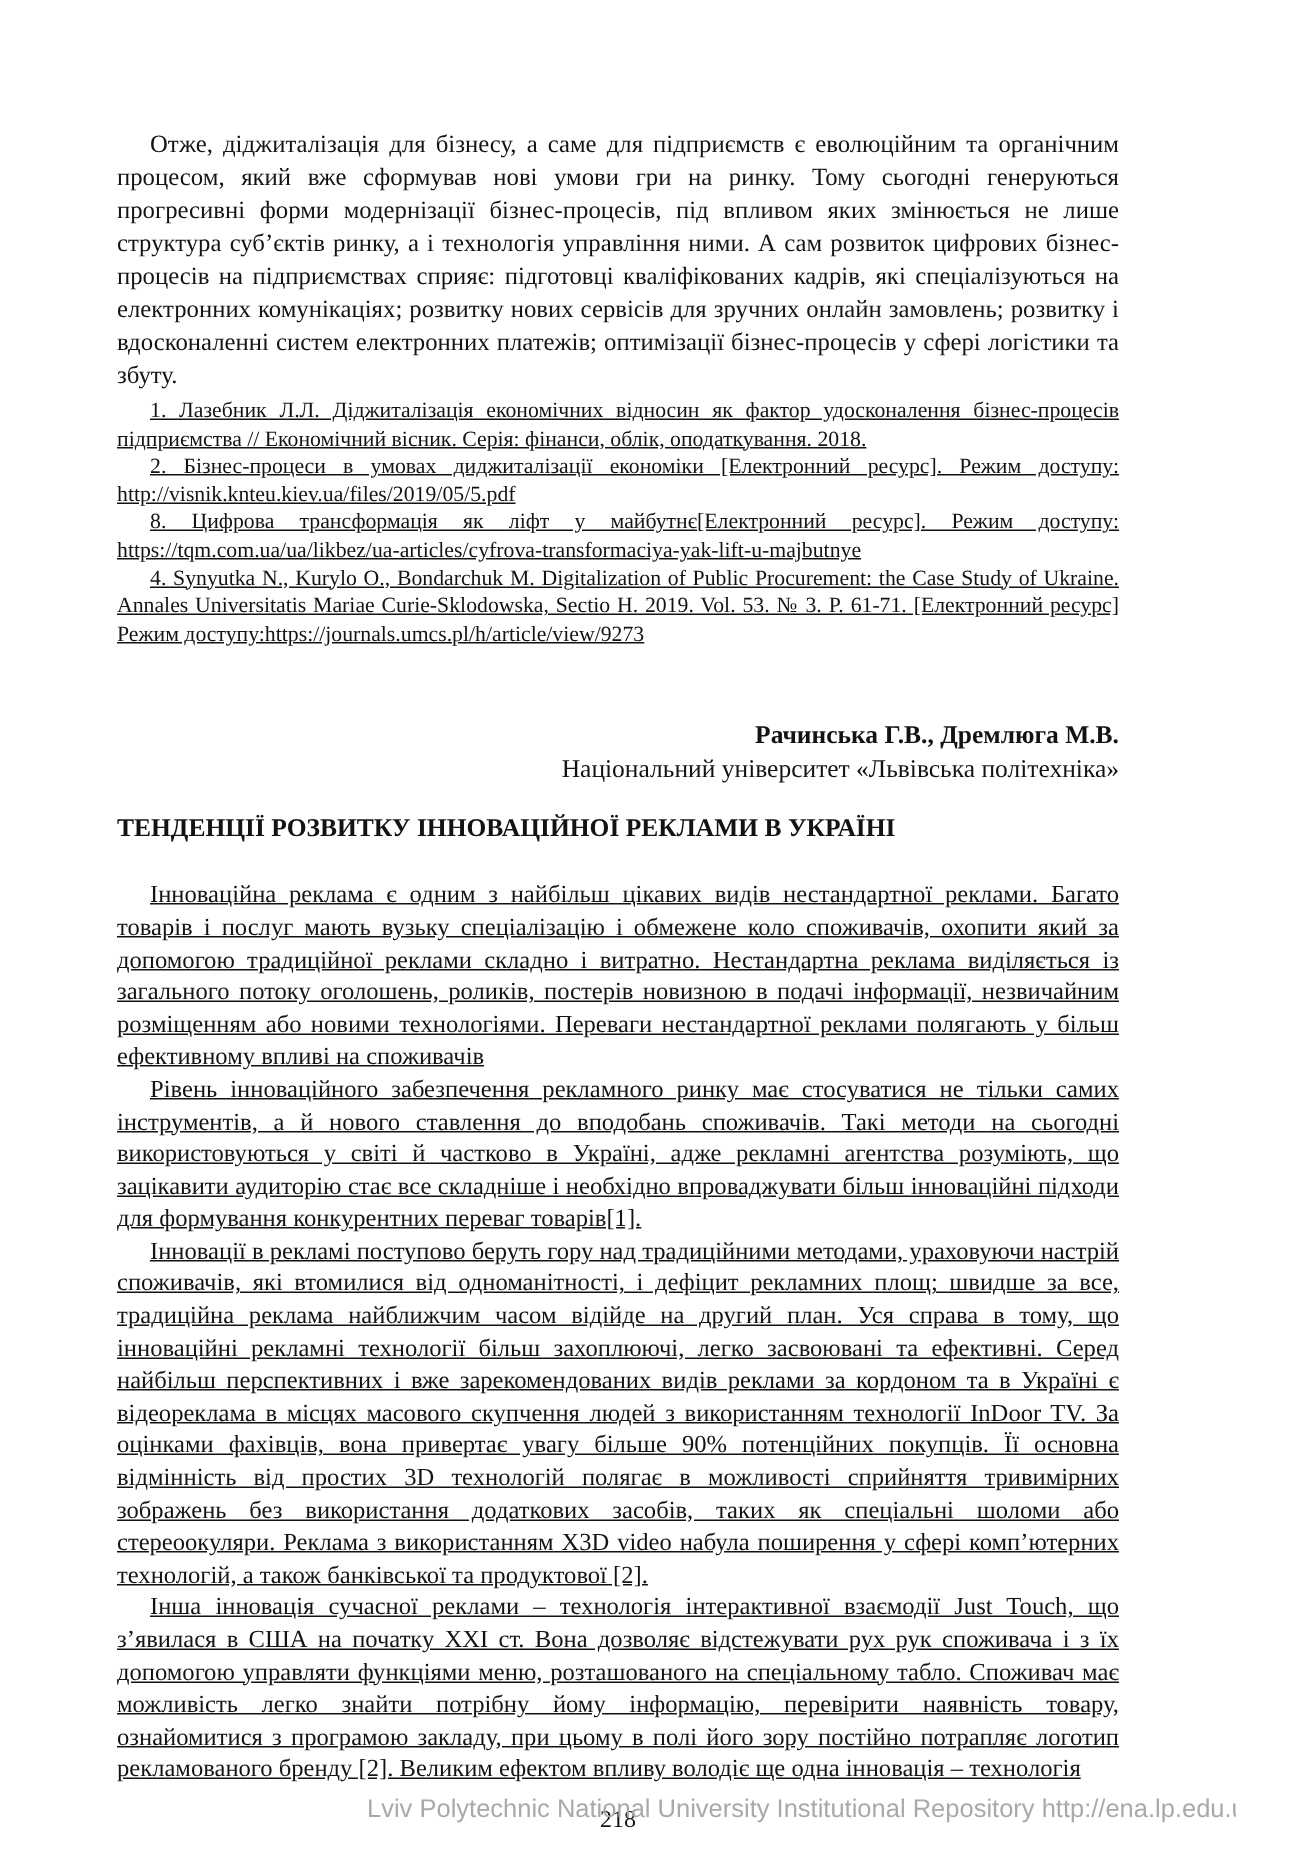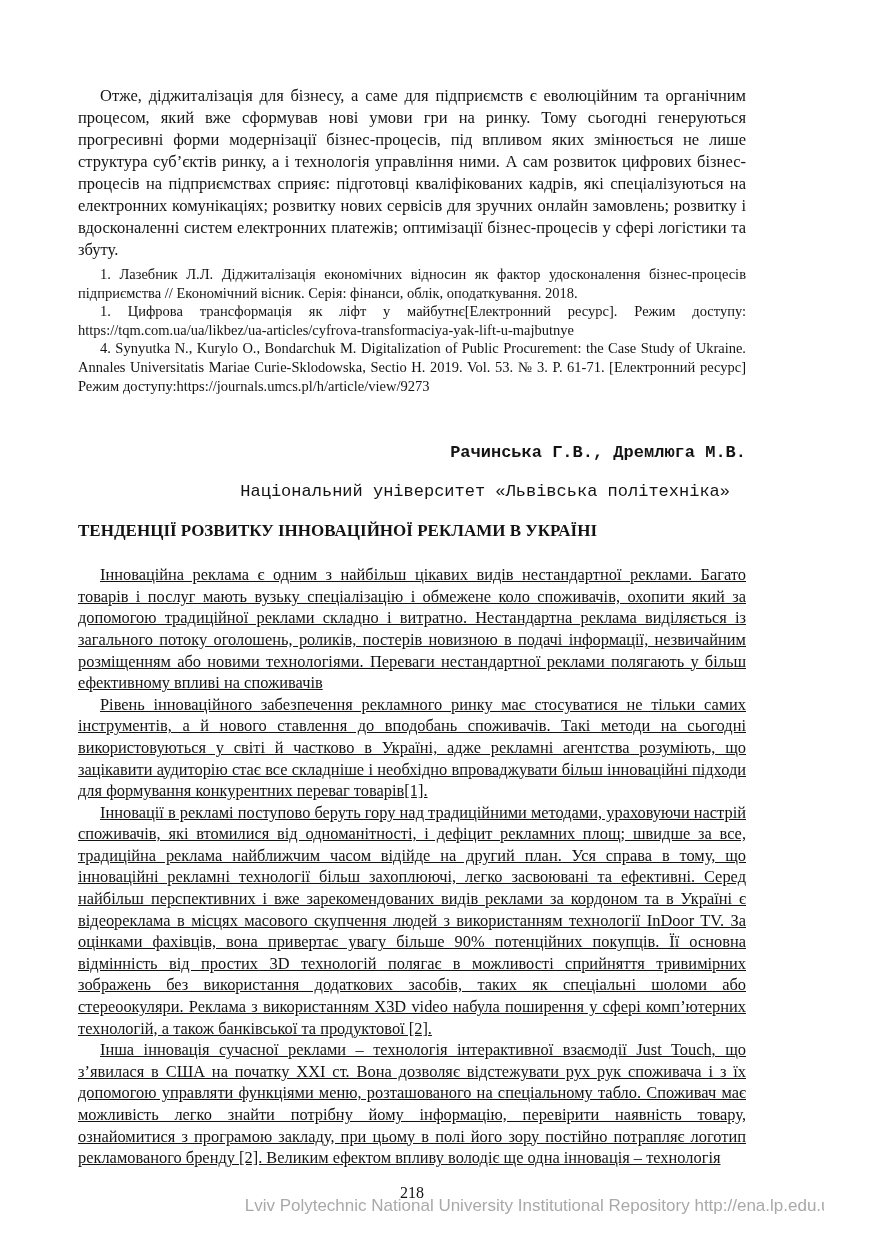--- a/index.html
+++ b/index.html
@@ -20,41 +20,41 @@
   }
   .para {
     margin: 0;
     font-size: 16.5px;
     line-height: 22px;
     text-align: justify;
     text-indent: 22px;
   }
   .refs {
     margin-top: 4px;
+    text-decoration: underline;
   }
   .ref {
     margin: 0;
     font-size: 14.5px;
     line-height: 18.6px;
     text-align: justify;
     text-indent: 22px;
   }
   .byline {
     margin-top: 46px;
     text-align: right;
     font-size: 17px;
     line-height: 23px;
-    font-family: Liberation Mono, monospace;
   }
   .authors {
     margin: 0;
     font-weight: 700;
   }
   .affiliation {
-    margin: 16px;
+    margin: 0;
   }
   .title {
     margin: 17px 0 0 0;
     text-align: left;
     font-size: 17px;
     line-height: 22px;
     font-weight: 700;
   }
   .body-block {
     margin-top: 22px;
@@ -84,21 +84,22 @@
 </style>
 </head>
 <body>
 
 <div class="page">
 
   <p class="para">Отже, діджиталізація для бізнесу, а саме для підприємств є еволюційним та органічним процесом, який вже сформував нові умови гри на ринку. Тому сьогодні генеруються прогресивні форми модернізації бізнес-процесів, під впливом яких змінюється не лише структура суб’єктів ринку, а і технологія управління ними. А сам розвиток цифрових бізнес-процесів на підприємствах сприяє: підготовці кваліфікованих кадрів, які спеціалізуються на електронних комунікаціях; розвитку нових сервісів для зручних онлайн замовлень; розвитку і вдосконаленні систем електронних платежів; оптимізації бізнес-процесів у сфері логістики та збуту.</p>
 
   <div class="refs">
     <p class="ref">1. Лазебник Л.Л. Діджиталізація економічних відносин як фактор удосконалення бізнес-процесів підприємства // Економічний вісник. Серія: фінанси, облік, оподаткування. 2018.</p>
-    <p class="ref">1. Цифрова трансформація як ліфт у майбутнє[Електронний ресурс]. Режим доступу: https://tqm.com.ua/ua/likbez/ua-articles/cyfrova-transformaciya-yak-lift-u-majbutnye</p>
+    <p class="ref">2. Бізнес-процеси в умовах диджиталізації економіки [Електронний ресурс]. Режим доступу: http://visnik.knteu.kiev.ua/files/2019/05/5.pdf</p>
+    <p class="ref">8. Цифрова трансформація як ліфт у майбутнє[Електронний ресурс]. Режим доступу: https://tqm.com.ua/ua/likbez/ua-articles/cyfrova-transformaciya-yak-lift-u-majbutnye</p>
     <p class="ref">4. Synyutka N., Kurylo O., Bondarchuk M. Digitalization of Public Procurement: the Case Study of Ukraine. Annales Universitatis Mariae Curie-Sklodowska, Sectio H. 2019. Vol. 53. № 3. P. 61-71. [Електронний ресурс] Режим доступу:https://journals.umcs.pl/h/article/view/9273</p>
   </div>
 
   <div class="byline">
     <p class="authors">Рачинська Г.В., Дремлюга М.В.</p>
     <p class="affiliation">Національний університет «Львівська політехніка»</p>
   </div>
 
   <h1 class="title">ТЕНДЕНЦІЇ РОЗВИТКУ ІННОВАЦІЙНОЇ РЕКЛАМИ В УКРАЇНІ</h1>
 

